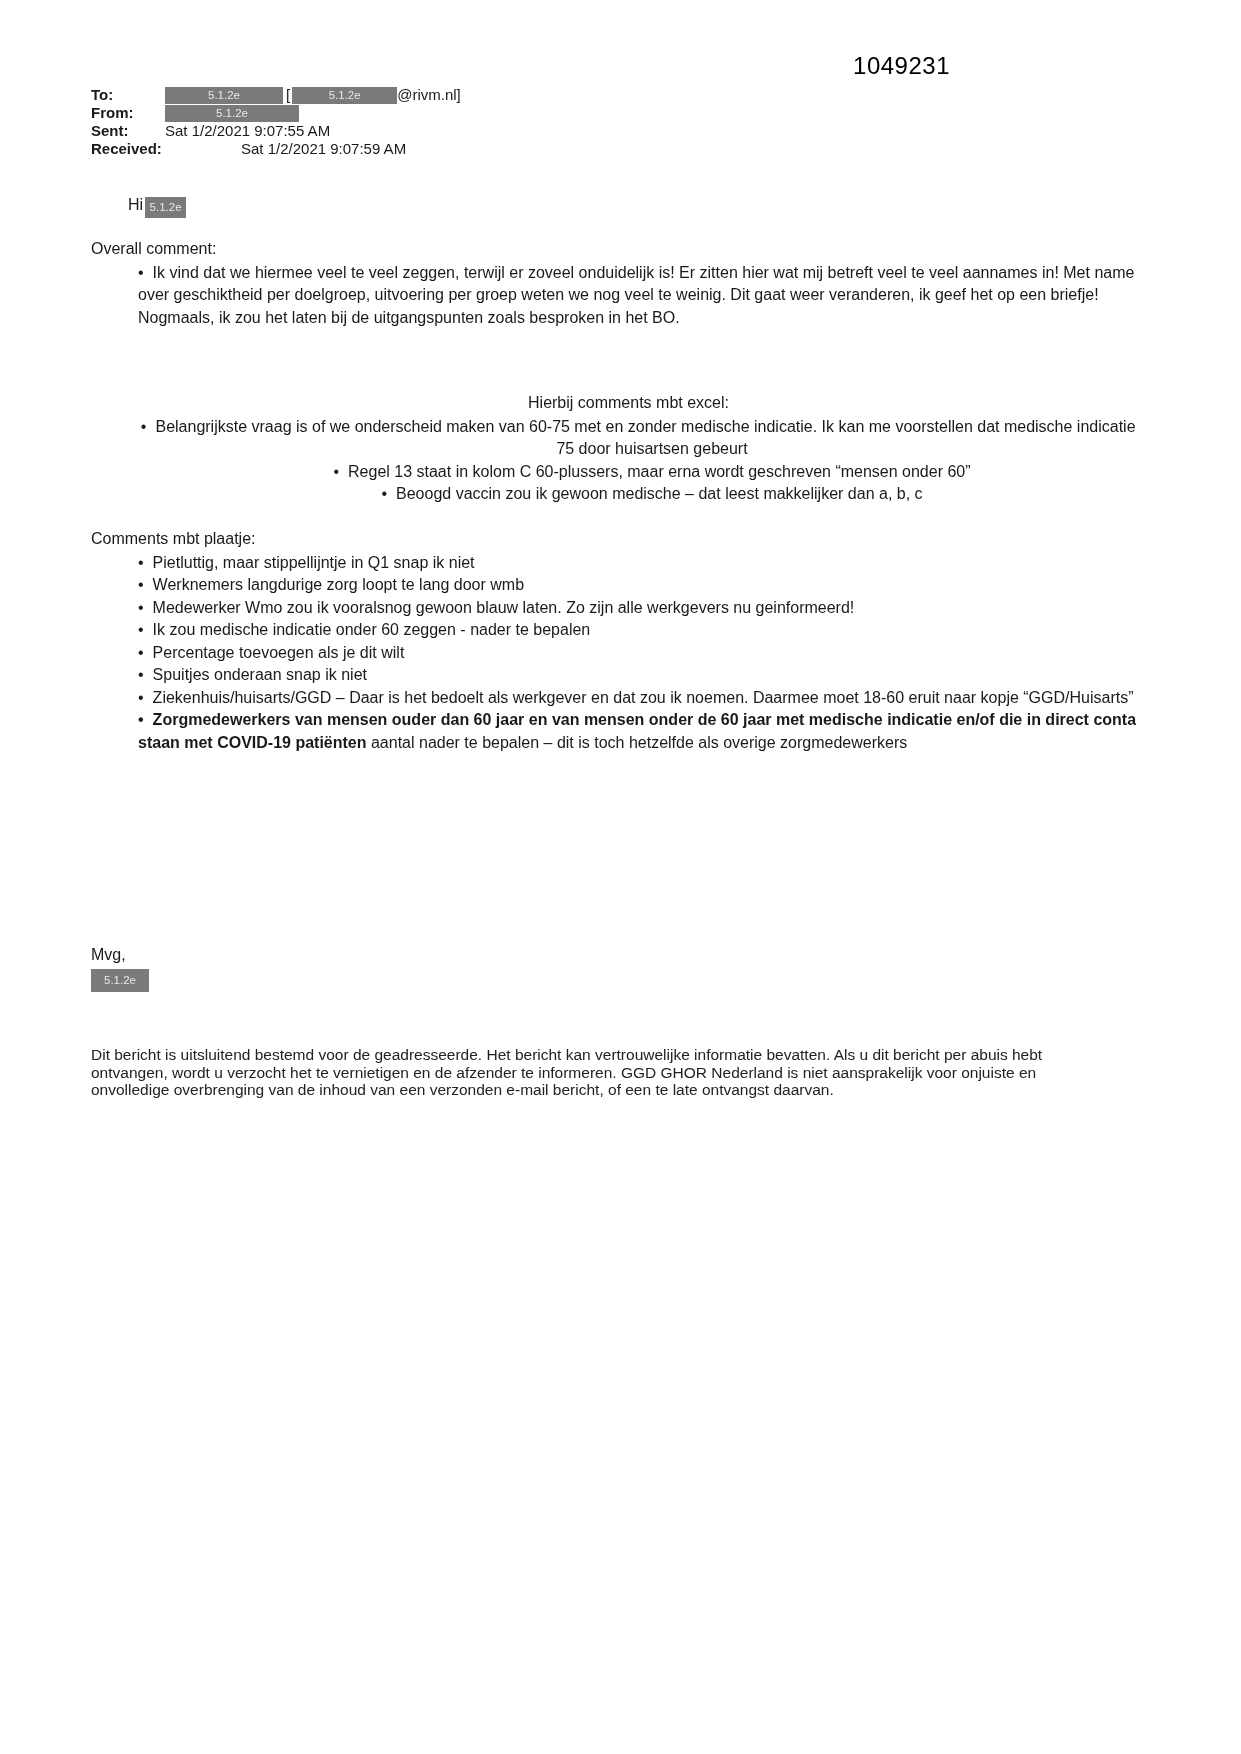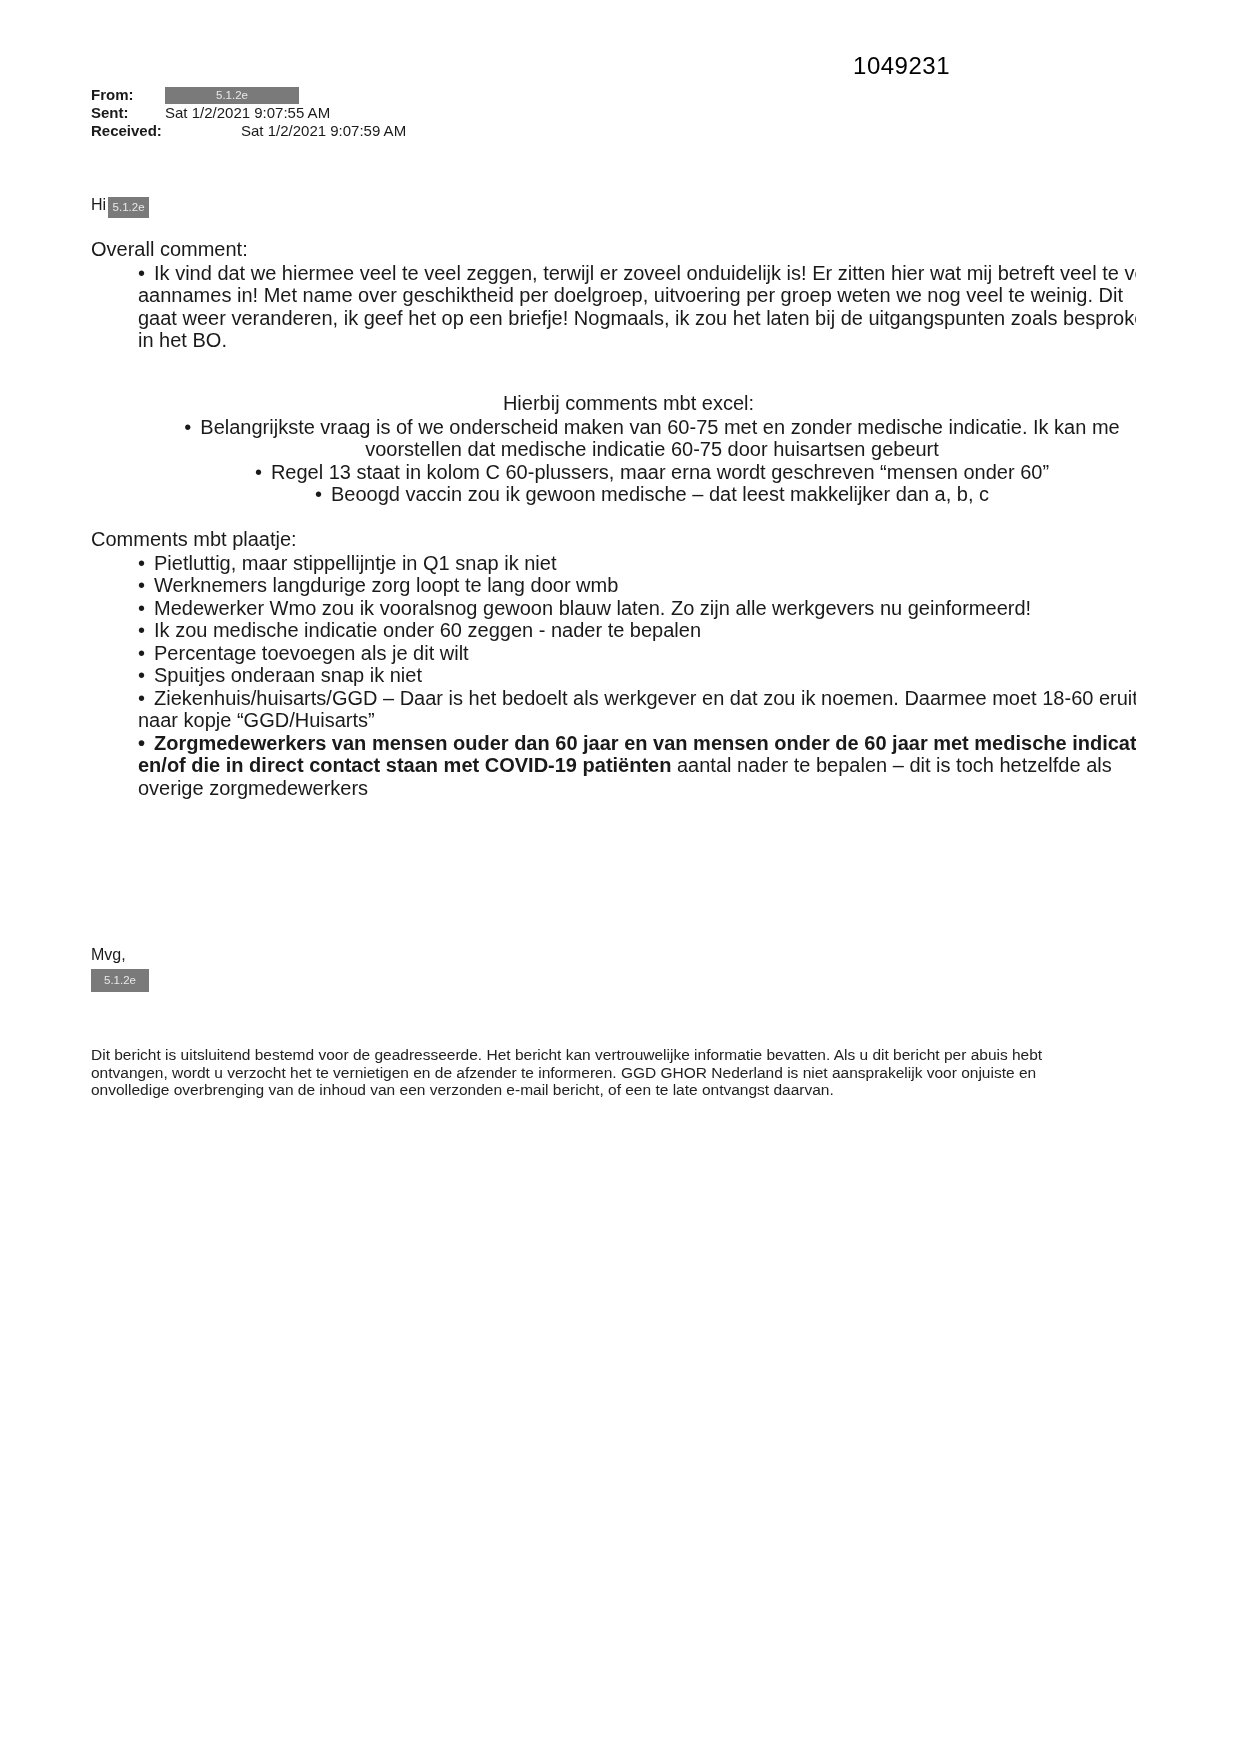--- a/index.html
+++ b/index.html
@@ -37,22 +37,22 @@
     text-align: center;
     vertical-align: top;
     margin-top: 1px;
   }
   .rbox-to1 { width: 118px; }
   .rbox-to2 { width: 105px; }
   .rbox-from { width: 134px; }
   .rbox-hi { width: 41px; height: 21px; line-height: 21px; margin-left: 2px; }
   .rbox-sig { width: 58px; height: 23px; line-height: 23px; margin-top: 3px; }
   .bracket { padding: 0 2px 0 3px; }
-  .greeting { top: 196px; font-size: 16px; }
-  .section { font-size: 20px; line-height: 22.5px; }
+  .greeting { top: 196px; font-size: 16px; margin-left: 37px; }
+  .section { font-size: 16px; line-height: 22.5px; }
   .sec-overall { top: 238px; }
   .sec-excel { top: 392px; text-align: center; }
   .sec-plaatje { top: 528px; }
   .heading { margin-bottom: 1px; }
   .bullet { padding-left: 47px; }
   .bm { margin-right: 9px; }
   .bold-part { font-weight: bold; }
   .signoff { top: 944px; font-size: 16px; line-height: 22px; }
   .disclaimer {
     top: 1046px;
@@ -63,20 +63,23 @@
   }
 </style>
 </head>
 <body>
 
 <div class="page">
 
   <div class="docnum">1049231</div>
 
   <div class="abs email-header">
+    <div class="hrow">
+      <span class="hlabel">To:</span><span class="hval"><span class="rbox rbox-to1">5.1.2e</span><span class="bracket">[</span><span class="rbox rbox-to2">5.1.2e</span><span>@rivm.nl]</span></span>
+    </div>
     <div class="hrow">
       <span class="hlabel">From:</span><span class="hval"><span class="rbox rbox-from">5.1.2e</span></span>
     </div>
     <div class="hrow">
       <span class="hlabel">Sent:</span><span class="hval">Sat 1/2/2021 9:07:55 AM</span>
     </div>
     <div class="hrow">
       <span class="hlabel">Received:</span><span class="hval indent">Sat 1/2/2021 9:07:59 AM</span>
     </div>
   </div>

